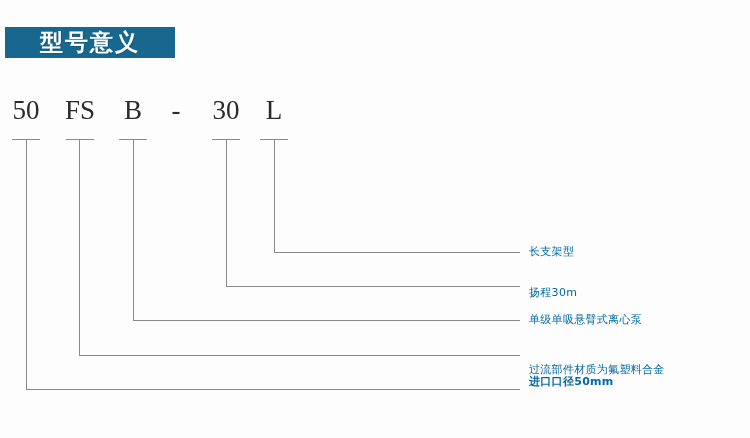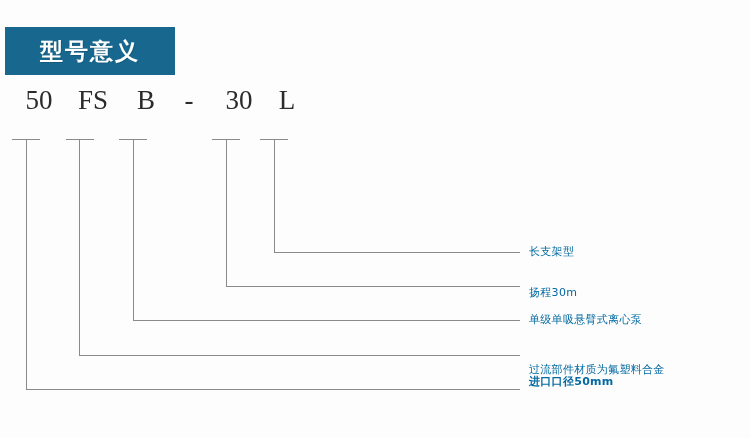--- a/index.html
+++ b/index.html
@@ -15,46 +15,45 @@
     overflow: hidden;
     font-family: "Liberation Sans", "DejaVu Sans", sans-serif;
   }
 
   
   #header-badge {
     position: absolute;
     left: 5px;
     top: 27px;
     width: 170px;
-    height: 48px;
+    height: 31px;
     background: #17678f;
     display: flex;
     align-items: center;
     justify-content: center;
   }
   #header-badge .badge-text {
     color: #ffffff;
     font-size: 23px;
     font-weight: bold;
     letter-spacing: 2px;
     font-family: "DejaVu Sans", "Liberation Sans", sans-serif;
     text-shadow: 1px 1px 0 rgba(0,0,0,0.12);
   }
 
   
   .code-token {
     position: absolute;
-    top: 84px;
+    top: 94px;
     font-family: "Liberation Serif", "DejaVu Serif", serif;
     font-size: 27px;
     color: #2b2b2b;
     line-height: 32px;
     text-align: center;
     white-space: nowrap;
-    margin-left: 13px;
   }
 
   
   #leader-lines {
     position: absolute;
     left: 0;
     top: 0;
     width: 750px;
     height: 438px;
   }

